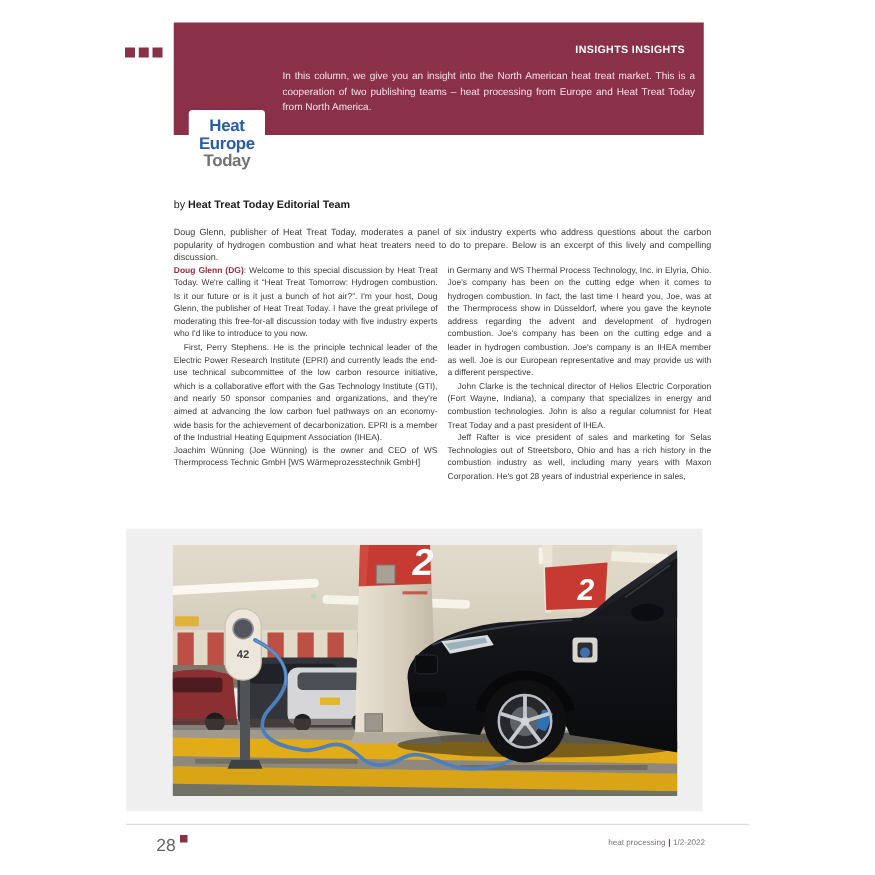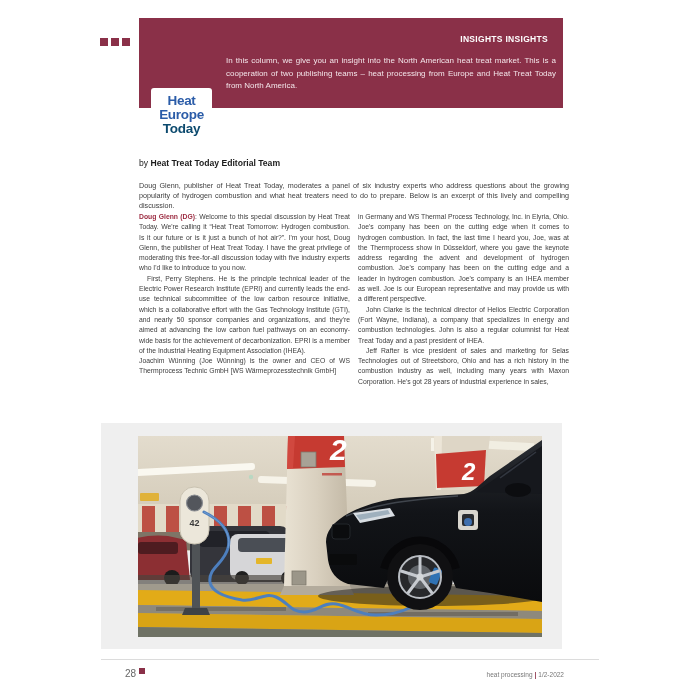--- a/index.html
+++ b/index.html
@@ -7,21 +7,21 @@
         font-family:"Liberation Sans",sans-serif;color:#3d3d3d;}
 
   
   .deco-squares{position:absolute;left:100px;top:38px;display:flex;gap:3px;}
   .deco-squares span{width:8px;height:8px;background:#8a3048;display:block;}
   .header-box{position:absolute;left:139px;top:18px;width:424px;height:90px;background:#8a3048;}
   .logo-box{position:absolute;left:12px;top:26px;width:61px;height:54px;background:#ffffff;
             border-radius:3px;display:flex;flex-direction:column;justify-content:center;
             align-items:center;line-height:14px;font-weight:bold;font-size:13.5px;letter-spacing:-0.3px;margin-top:44px;}
   .logo-blue{color:#2b5ca8;}
-  .logo-red{color:#0c4a6e;}
+  .logo-red{color:#737373;}
   .header-tag{position:absolute;right:15px;top:16px;color:#ffffff;font-weight:bold;
               font-size:8.5px;letter-spacing:0.3px;}
   .header-intro{position:absolute;left:87px;top:37px;width:330px;color:#f3e4e9;
                 font-size:8px;line-height:12.6px;text-align:justify;}
 
   
   .article-title{position:absolute;left:139px;top:120px;font-size:17px;color:#58595b;
                  letter-spacing:0.1px;}
   .byline{position:absolute;left:139px;top:158px;font-size:8.6px;color:#1c1c1c;}
   .byline b{font-weight:bold;}
@@ -33,21 +33,21 @@
   .col p.indent{text-indent:8px;}
   .speaker{color:#9c2b41;font-weight:bold;}
 
   
   .photo-panel{position:absolute;left:101px;top:423px;width:461px;height:226px;background:#efefef;}
   .photo{position:absolute;left:138px;top:436px;width:404px;height:201px;overflow:hidden;}
   .photo svg{display:block;}
 
   
   .footer-rule{position:absolute;left:101px;top:659px;width:498px;height:1px;background:#dcdcdc;}
-  .footer-left{position:absolute;left:125px;top:668px;font-size:10px;color:#666;display:flex;
+  .footer-left{position:absolute;left:125px;top:668px;font-size:14px;color:#666;display:flex;
                gap:3px;}
   .footer-left .sq{width:6px;height:6px;background:#8a3048;display:inline-block;}
   .footer-right{position:absolute;top:671px;left:464px;width:100px;text-align:right;
                 font-size:6.5px;color:#777;}
   .footer-right .sep{color:#8a3048;font-weight:bold;padding:0 2px;}
 </style>
 </head>
 <body>
 
 <div class="page">
@@ -64,21 +64,21 @@
       <span class="logo-blue">Europe</span>
       <span class="logo-red">Today</span>
     </div>
     <div class="header-tag">INSIGHTS INSIGHTS</div>
     <div class="header-intro">In this column, we give you an insight into the North American heat treat market. This is a cooperation of two publishing teams – heat processing from Europe and Heat Treat Today from North America.</div>
   </div>
 
   <div class="byline">
     <span>by </span><b>Heat Treat Today Editorial Team</b>
   </div>
-  <div class="lede">Doug Glenn, publisher of Heat Treat Today, moderates a panel of six industry experts who address questions about the growing popularity of hydrogen combustion and what heat treaters need to do to prepare. Below is an excerpt of this lively and compelling discussion.</div>
+  <div class="lede">Doug Glenn, publisher of Heat Treat Today, moderates a panel of six industry experts who address questions about the carbon popularity of hydrogen combustion and what heat treaters need to do to prepare. Below is an excerpt of this lively and compelling discussion.</div>
 
   <div class="columns">
     <div class="col">
       <p><span class="speaker">Doug Glenn (DG)</span><span>: Welcome to this special discussion by Heat Treat Today. We're calling it “Heat Treat Tomorrow: Hydrogen combustion. Is it our future or is it just a bunch of hot air?”. I'm your host, Doug Glenn, the publisher of Heat Treat Today. I have the great privilege of moderating this free-for-all discussion today with five industry experts who I'd like to introduce to you now.</span></p>
       <p class="indent">First, Perry Stephens. He is the principle technical leader of the Electric Power Research Institute (EPRI) and currently leads the end-use technical subcommittee of the low carbon resource initiative, which is a collaborative effort with the Gas Technology Institute (GTI), and nearly 50 sponsor companies and organizations, and they're aimed at advancing the low carbon fuel pathways on an economy-wide basis for the achievement of decarbonization. EPRI is a member of the Industrial Heating Equipment Association (IHEA).</p>
       <p>Joachim Wünning (Joe Wünning) is the owner and CEO of WS Thermprocess Technic GmbH [WS Wärmeprozesstechnik GmbH]</p>
     </div>
     <div class="col">
       <p>in Germany and WS Thermal Process Technology, Inc. in Elyria, Ohio. Joe's company has been on the cutting edge when it comes to hydrogen combustion. In fact, the last time I heard you, Joe, was at the Thermprocess show in Düsseldorf, where you gave the keynote address regarding the advent and development of hydrogen combustion. Joe's company has been on the cutting edge and a leader in hydrogen combustion. Joe's company is an IHEA member as well. Joe is our European representative and may provide us with a different perspective.</p>
       <p class="indent">John Clarke is the technical director of Helios Electric Corporation (Fort Wayne, Indiana), a company that specializes in energy and combustion technologies. John is also a regular columnist for Heat Treat Today and a past president of IHEA.</p>

